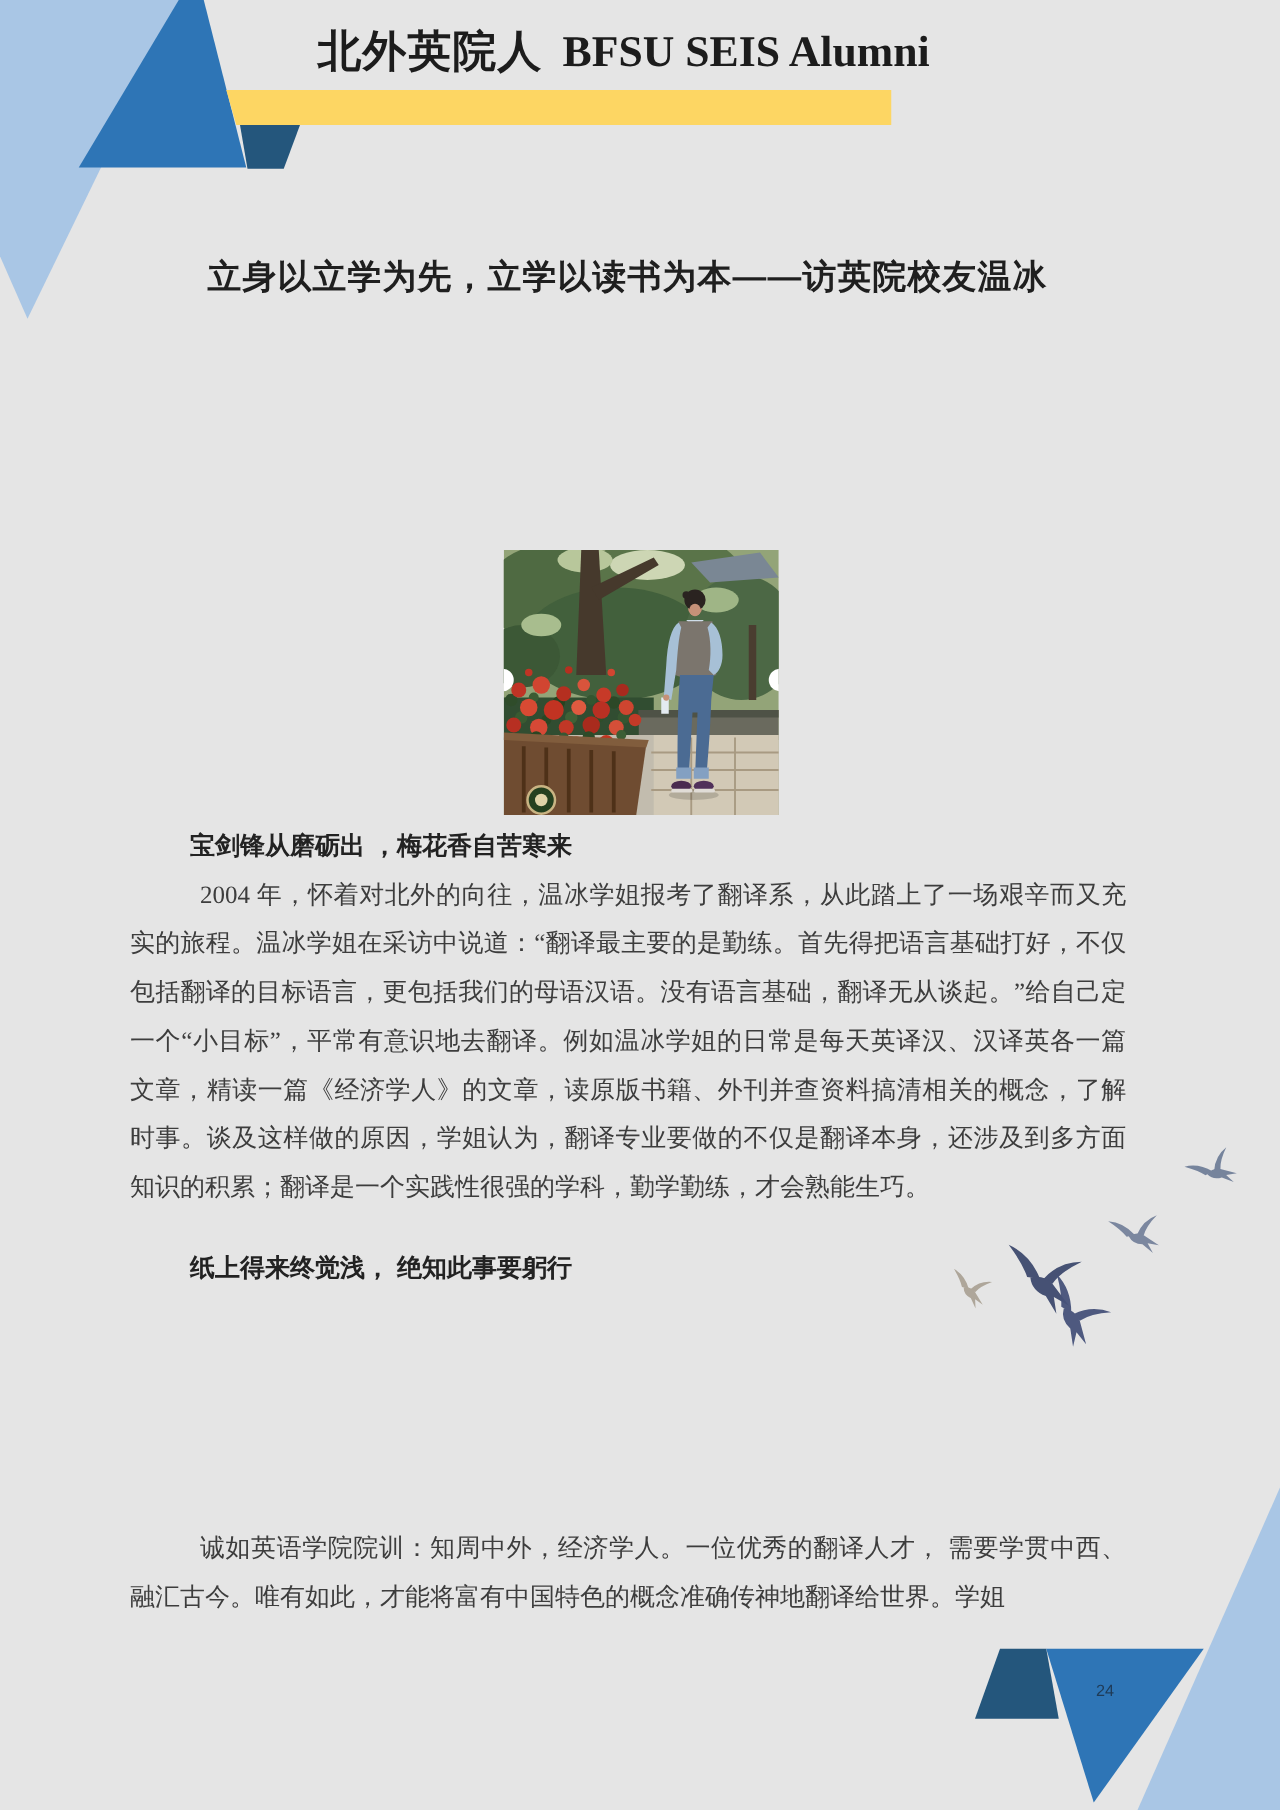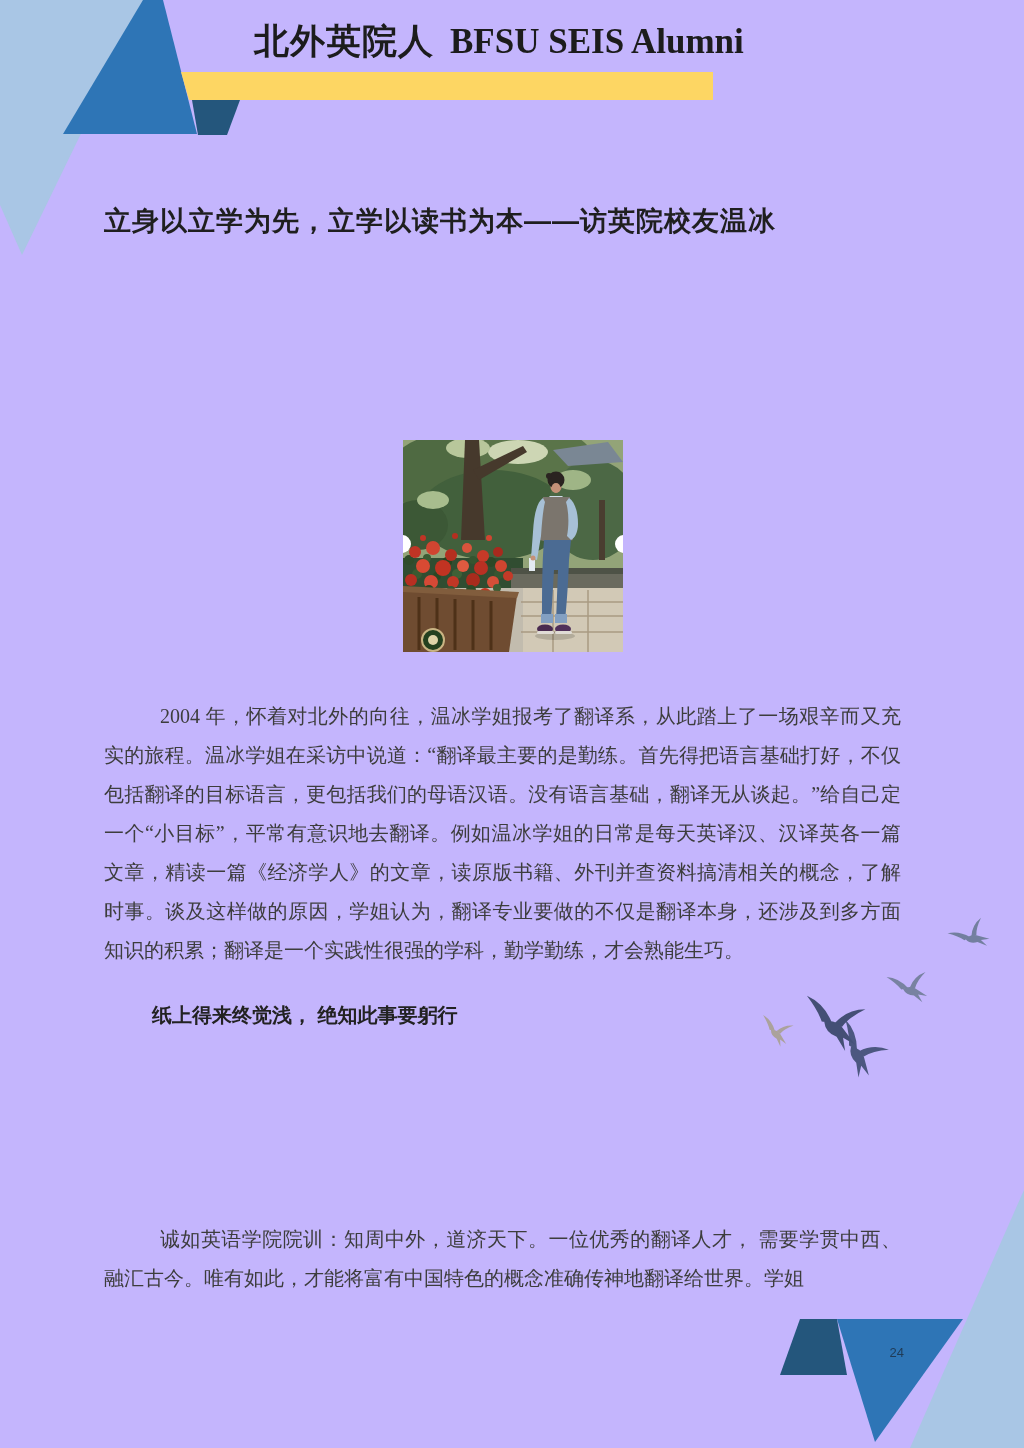--- a/index.html
+++ b/index.html
@@ -1,46 +1,46 @@
 <!DOCTYPE html>
 <html><head>
 <meta charset="utf-8">
 <style>
   html,body{margin:0;padding:0;background:#888;}
   .page{
     position:relative;width:1024px;height:1448px;margin:0 auto;
-    background:#c4b5fd;overflow:hidden;
+    background:#e5e5e5;overflow:hidden;
     font-family:"Liberation Serif","DejaVu Serif",serif;
   }
   .decor{position:absolute;pointer-events:none;}
   .masthead{
     position:absolute;left:254px;top:18px;height:46px;
     font-family:"Liberation Serif","DejaVu Serif",serif;
     font-weight:bold;color:#1c1c1c;font-size:35px;letter-spacing:0px;
     white-space:nowrap;
   }
   .masthead .cn{margin-right:16px;letter-spacing:1px;}
   .article-title{
     position:absolute;left:104px;top:202px;width:796px;
-    font-family:"Liberation Sans","DejaVu Sans",sans-serif;
+    text-align:center;font-family:"Liberation Sans","DejaVu Sans",sans-serif;
     font-weight:bold;font-size:27px;line-height:38px;color:#1f1f1f;letter-spacing:1px;
   }
   .body-par{
     position:absolute;left:104px;width:797px;
     font-size:20px;line-height:39px;color:#3d3d3d;
     text-align:justify;text-indent:56px;margin:0;
   }
   .sec-heading{
     position:absolute;left:104px;width:797px;margin:0;
     padding-left:48px;font-family:"Liberation Sans","DejaVu Sans",sans-serif;
     font-weight:bold;font-size:20px;line-height:39px;color:#222222;
   }
   .photo{position:absolute;left:403px;top:440px;width:220px;height:212px;}
   .page-number{
-    position:absolute;left:864px;top:1345px;width:40px;text-align:right;
+    position:absolute;left:864px;top:1345px;width:40px;text-align:center;
     font-family:"Liberation Sans","DejaVu Sans",sans-serif;
     font-size:13px;color:#1f3b57;
   }
 </style>
 </head>
 <body>
 
 <div class="page">
 
   <svg class="decor" style="left:0;top:0" width="720" height="270" viewBox="0 0 720 270">
@@ -166,39 +166,40 @@
         <line x1="70" y1="160" x2="70" y2="210"></line>
         <line x1="88" y1="161" x2="88" y2="210"></line>
       </g>
       <circle cx="30" cy="200" r="11" fill="#24401f" stroke="#c9b483" stroke-width="2"></circle>
       <circle cx="30" cy="200" r="5" fill="#dfd3a8"></circle>
     </g>
     <circle cx="-1" cy="104" r="9" fill="#ffffff"></circle>
     <circle cx="221" cy="104" r="9" fill="#ffffff"></circle>
   </svg>
 
+  <h2 class="sec-heading" style="top:658px">宝剑锋从磨砺出 ，梅花香自苦寒来</h2>
   <p class="body-par" style="top:697px">2004 年，怀着对北外的向往，温冰学姐报考了翻译系，从此踏上了一场艰辛而又充实的旅程。温冰学姐在采访中说道：“翻译最主要的是勤练。首先得把语言基础打好，不仅包括翻译的目标语言，更包括我们的母语汉语。没有语言基础，翻译无从谈起。”给自己定一个“小目标”，平常有意识地去翻译。例如温冰学姐的日常是每天英译汉、汉译英各一篇文章，精读一篇《经济学人》的文章，读原版书籍、外刊并查资料搞清相关的概念，了解时事。谈及这样做的原因，学姐认为，翻译专业要做的不仅是翻译本身，还涉及到多方面知识的积累；翻译是一个实践性很强的学科，勤学勤练，才会熟能生巧。</p>
 
   <svg class="decor" style="left:735px;top:885px" width="300" height="230" viewBox="0 0 300 230">
     <defs>
       <g id="swallow">
         <path d="M0 0 Q-8 -14 -22 -18 Q-12 -8 -8 0 Z"></path>
         <path d="M2 0 Q10 -12 24 -14 Q12 -6 8 2 Z"></path>
         <path d="M-6 0 Q2 -3 8 2 L20 14 L10 10 L13 20 L5 10 Q-4 8 -6 0 Z"></path>
       </g>
     </defs>
     <use href="#swallow" transform="translate(235,52) rotate(-30) scale(0.8)" fill="#6b7a95" opacity="0.9"></use>
     <use href="#swallow" transform="translate(173,103) rotate(-12) scale(0.85)" fill="#707d98" opacity="0.9"></use>
     <use href="#swallow" transform="translate(40,146) rotate(14) scale(0.7)" fill="#a9a092" opacity="0.9"></use>
     <use href="#swallow" transform="translate(97,138) rotate(8) scale(1.3)" fill="#3e4a6e" opacity="0.95"></use>
     <use href="#swallow" transform="translate(122,165) rotate(30) scale(1.15)" fill="#46527a" opacity="0.95"></use>
   </svg>
 
   <h2 class="sec-heading" style="top:996px">纸上得来终觉浅， 绝知此事要躬行</h2>
-  <p class="body-par" style="top:1220px">诚如英语学院院训：知周中外，道济天下。一位优秀的翻译人才， 需要学贯中西、融汇古今。唯有如此，才能将富有中国特色的概念准确传神地翻译给世界。学姐</p>
+  <p class="body-par" style="top:1220px">诚如英语学院院训：知周中外，经济学人。一位优秀的翻译人才， 需要学贯中西、融汇古今。唯有如此，才能将富有中国特色的概念准确传神地翻译给世界。学姐</p>
 
   <svg class="decor" style="left:760px;top:1180px" width="264" height="268" viewBox="0 0 264 268">
     <polygon points="40,139 77,139 87,195 20,195" fill="#24567c"></polygon>
     <polygon points="77,139 203,139 115,262" fill="#2e75b6"></polygon>
     <polygon points="264,10 150,268 264,268" fill="#a9c6e5"></polygon>
   </svg>
 
   <div class="page-number">24</div>
 
 </div>

